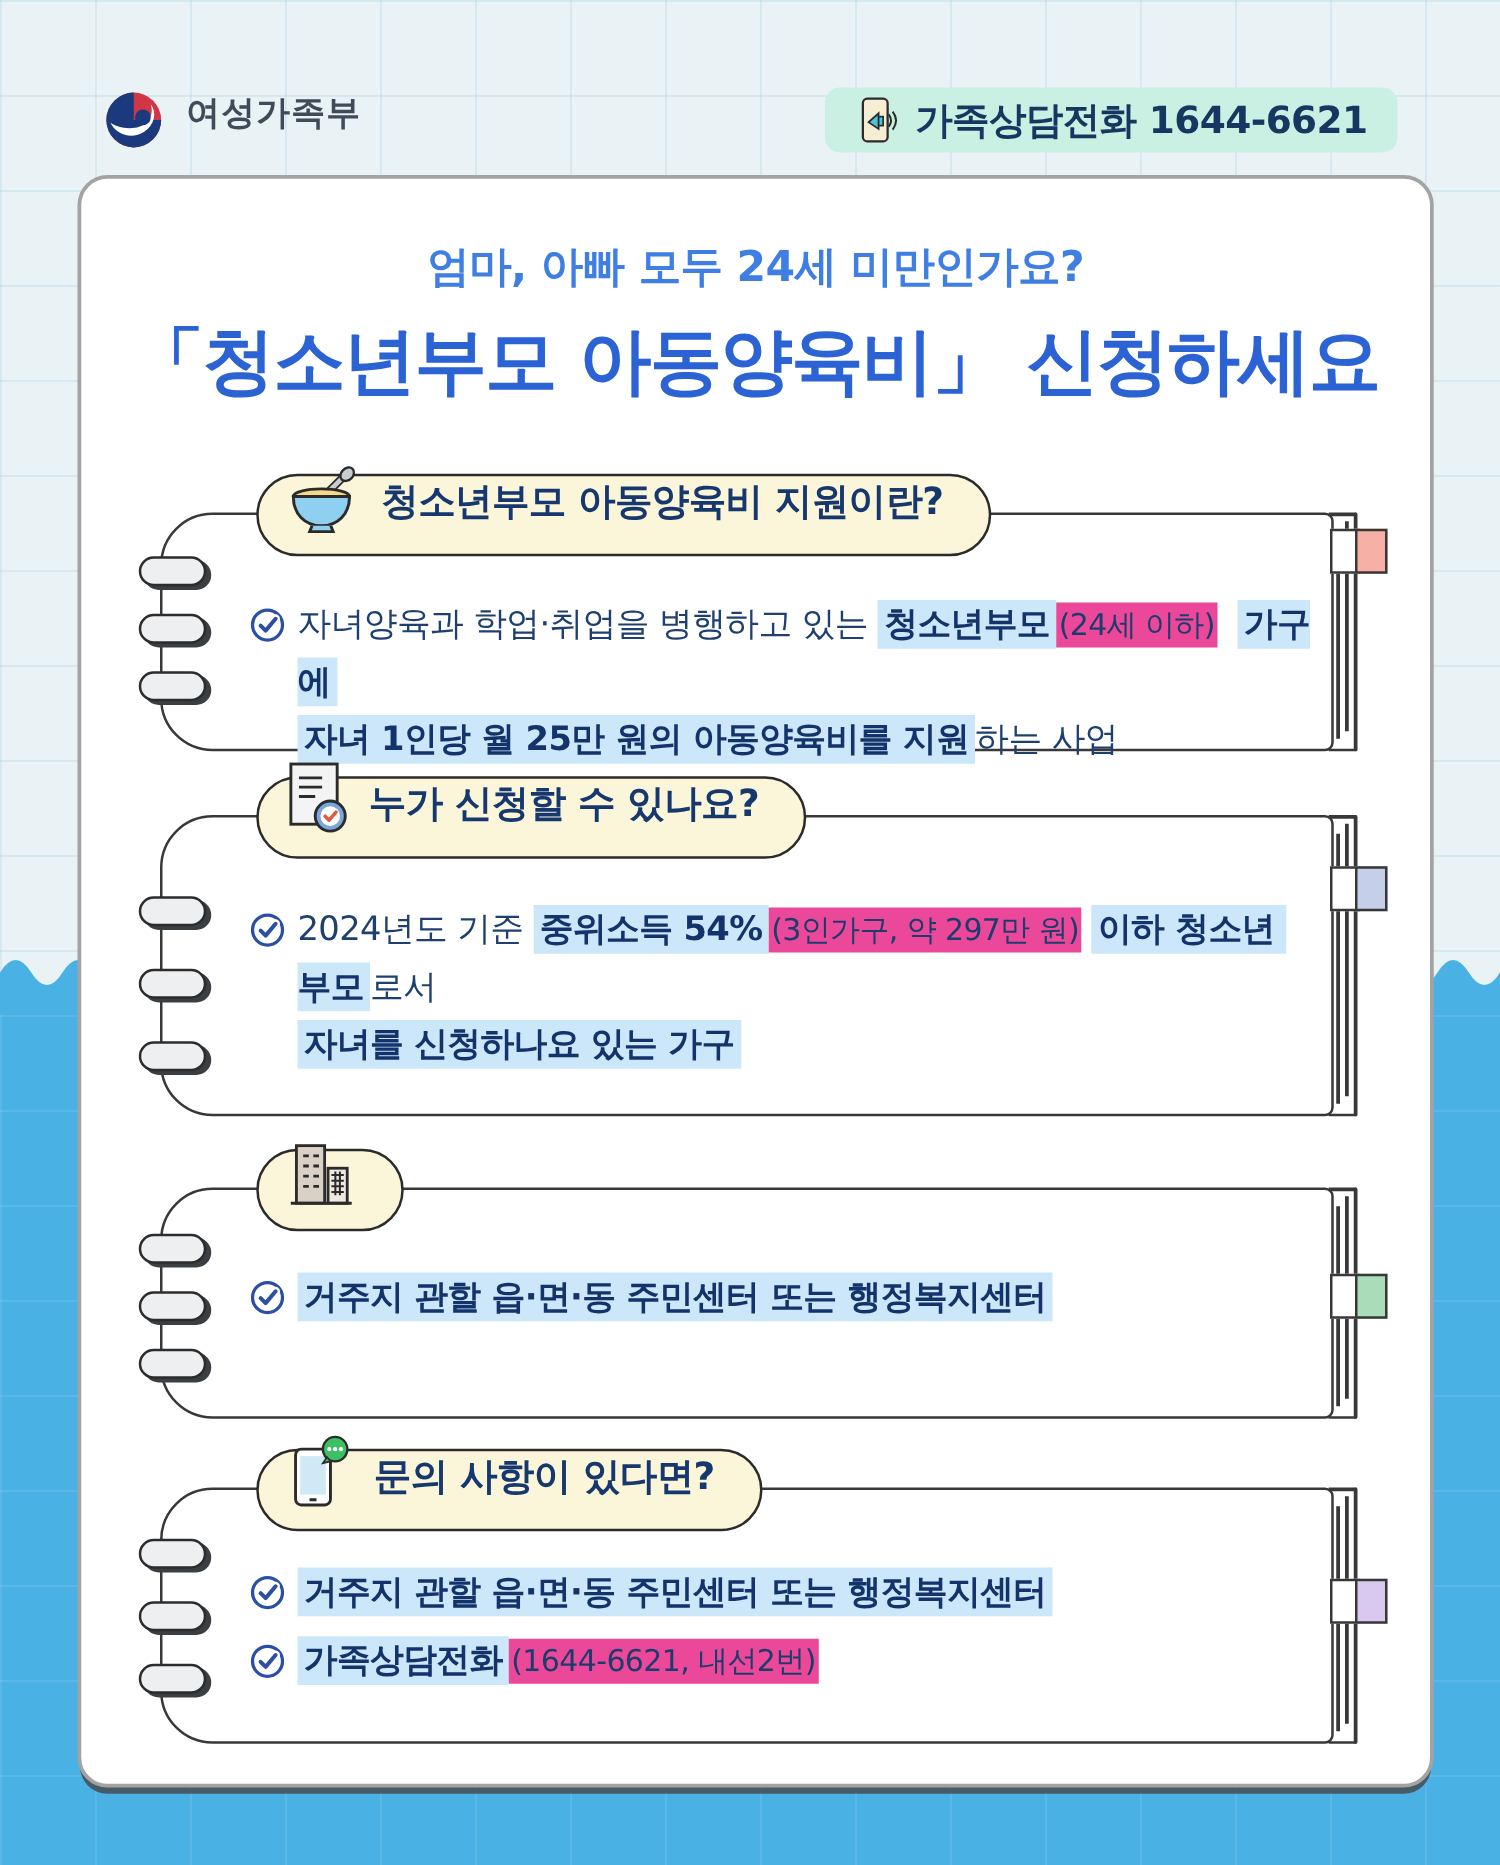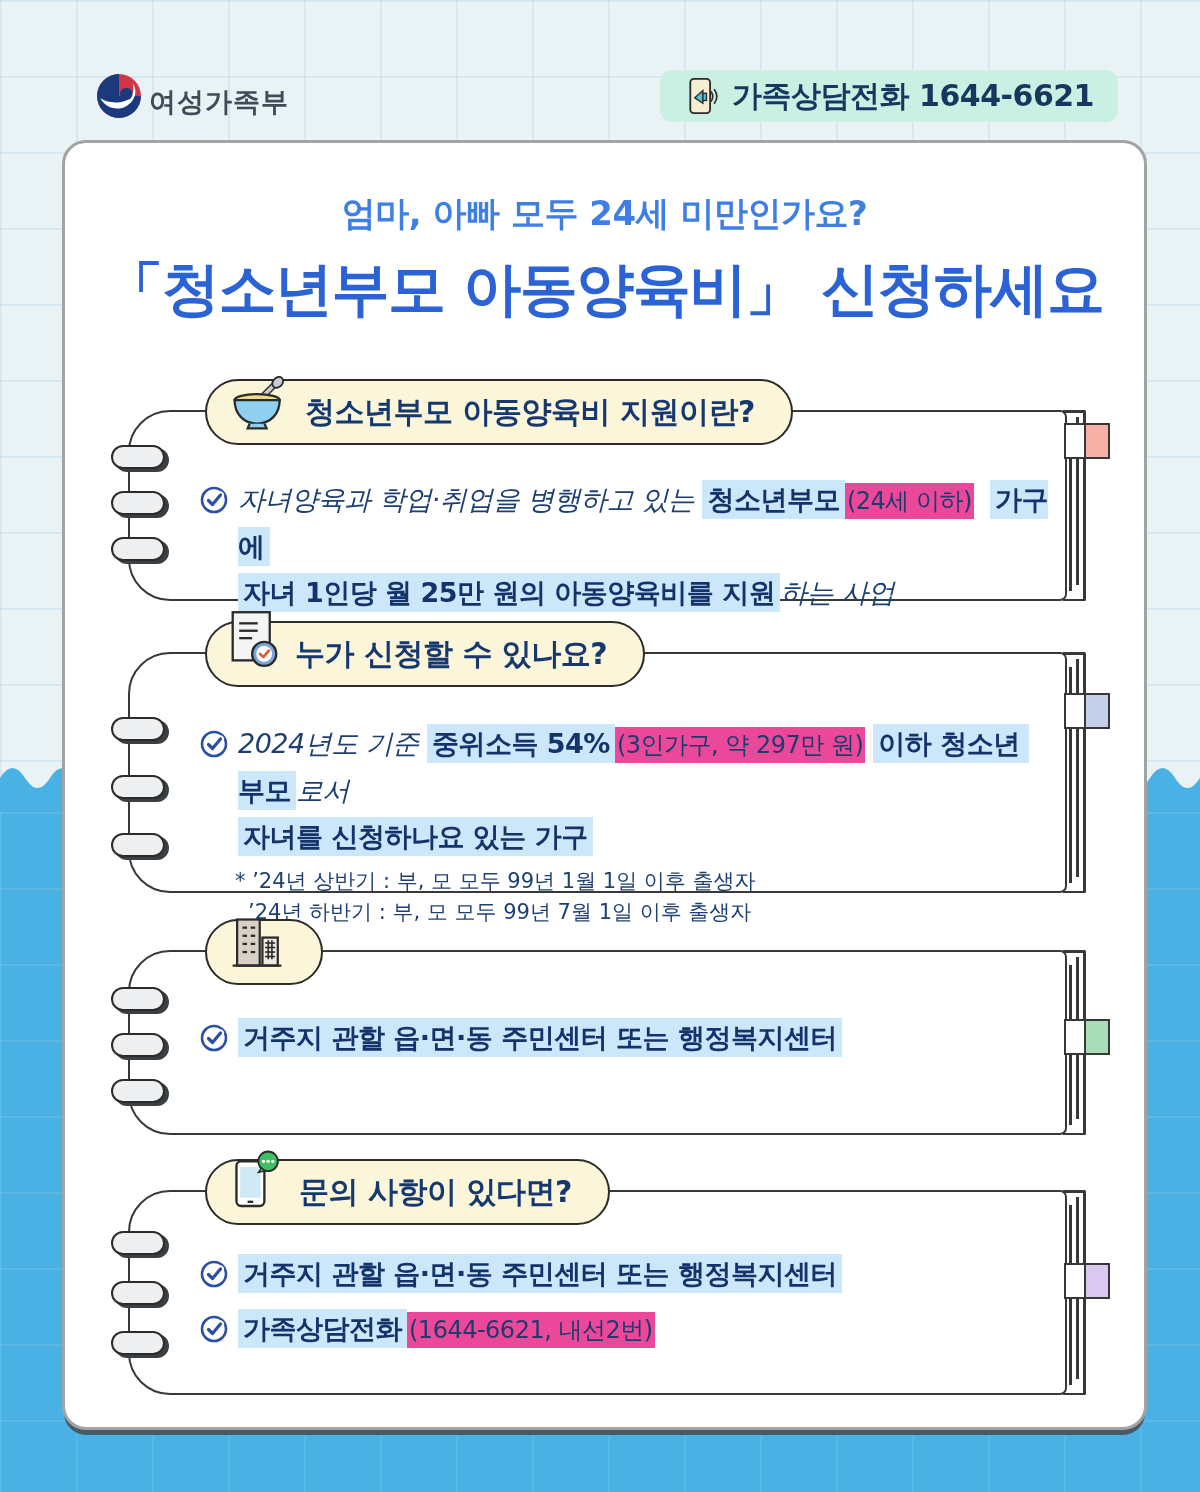--- a/index.html
+++ b/index.html
@@ -13,21 +13,21 @@
     background-size:76px 76px;
   }
   
   .water{position:absolute;left:0;top:752px;width:1200px;height:740px;z-index:0;}
   .water-grid{position:absolute;left:0;top:812px;width:1200px;bottom:0;z-index:0;
     background-image:
       linear-gradient(rgba(255,255,255,.09) 2px, transparent 2px),
       linear-gradient(90deg, rgba(255,255,255,.09) 2px, transparent 2px);
     background-size:76px 76px;}
   
-  .gov{position:absolute;left:95px;top:72px;display:flex;align-items:flex-end;gap:6px;z-index:2;}
+  .gov{position:absolute;left:83px;top:72px;display:flex;align-items:flex-start;gap:18px;z-index:2;}
   .gov-name{font-size:27px;font-weight:700;color:#3f4b58;letter-spacing:1px;}
   .badge{position:absolute;right:82px;top:70px;height:52px;background:#c9f0e3;border-radius:12px;
     display:flex;align-items:center;gap:12px;padding:0 24px;z-index:2;}
   .badge-label{font-size:30px;font-weight:800;color:#16375f;letter-spacing:-0.5px;}
   
   .card{position:absolute;left:62px;top:140px;width:1079px;height:1284px;background:#fff;
     border:3px solid #a3a3a3;border-radius:24px;z-index:1;
     box-shadow:0 7px 0 -2px rgba(70,75,82,.85);}
   .hero{position:absolute;left:0;top:48px;width:100%;text-align:center;}
   .hero-sub{font-size:34px;font-weight:800;color:#3f7fe3;letter-spacing:-0.5px;}
@@ -36,30 +36,30 @@
   .section{position:absolute;left:0;width:100%;}
   .page{position:absolute;left:63px;top:31px;bottom:0;width:935px;background:#fff;
     border:2.5px solid #383838;border-radius:42px 7px 7px 42px;z-index:1;}
   .eline{position:absolute;width:2.5px;background:#383838;z-index:1;}
   .ebar{position:absolute;height:2.5px;background:#383838;z-index:1;}
   .tabw{position:absolute;left:999px;width:20px;height:32px;background:#fff;border:2.5px solid #383838;z-index:2;}
   .tabc{position:absolute;left:1019px;width:22px;height:32px;border:2.5px solid #383838;z-index:2;}
   .ring{position:absolute;left:46px;width:50px;height:20px;background:#edeff0;border:2.5px solid #2c2c2c;
     border-radius:12px;box-shadow:4px 3px 0 #3a3f44;z-index:3;}
   .pill{position:absolute;left:140px;top:0;height:62px;border-radius:34px;background:#fbf6d9;
-    border:2.5px solid #2b2b2b;display:inline-flex;align-items:center;gap:16px;
+    border:2.5px solid #2b2b2b;display:inline-flex;gap:16px;
     padding:0 36px 0 22px;z-index:2;}
   .pill-title{font-size:30px;font-weight:800;color:#16386e;white-space:nowrap;letter-spacing:-0.5px;}
   .picon{position:relative;display:inline-flex;}
   .body{position:absolute;left:134px;width:854px;z-index:2;}
   .row{display:flex;align-items:flex-start;}
   .row + .row{margin-top:9px;}
   .row svg{flex:0 0 auto;margin:8px 9px 0 0;}
   .txt{font-size:27px;line-height:46px;color:#1e4070;font-weight:500;white-space:pre-wrap;letter-spacing:-0.5px;}
-  .plain{color:#1e4070;font-style:italic;}
+  .plain{color:#1e4070;}
   .hl-bold{background:#cbe7f9;color:#14336b;font-weight:800;padding:4px 5px;}
   .hl-small{background:#ec4899;color:#1c3c6e;font-weight:400;font-size:24px;padding:4px 2px;}
   .footnote{margin-top:6px;padding-left:36px;font-size:21px;line-height:31px;color:#1e4070;font-weight:500;}
   .fn2{padding-left:13px;}
 </style>
 </head>
 <body>
 
 <svg class="water" viewBox="0 0 1200 740" preserveAspectRatio="none">
   <path fill="#49b1e4" d="M0 26 Q12.5 6 25 26 T50 26 T75 26 T100 26 T125 26 T150 26 T175 26 T200 26 T225 26 T250 26 T275 26 T300 26 T325 26 T350 26 T375 26 T400 26 T425 26 T450 26 T475 26 T500 26 T525 26 T550 26 T575 26 T600 26 T625 26 T650 26 T675 26 T700 26 T725 26 T750 26 T775 26 T800 26 T825 26 T850 26 T875 26 T900 26 T925 26 T950 26 T975 26 T1000 26 T1025 26 T1050 26 T1075 26 T1100 26 T1125 26 T1150 26 T1175 26 T1200 26 L1200 740 L0 740 Z"></path>
@@ -160,24 +160,20 @@
       <span class="pill-title">누가 신청할 수 있나요?</span>
     </div>
     <div class="body" style="top:100px;">
       <div class="row">
         <svg width="30" height="30" viewBox="0 0 30 30">
           <circle cx="15" cy="15" r="12" fill="none" stroke="#2b4fa5" stroke-width="2.6"></circle>
           <path d="M9.5 15.5 L13.5 19.5 L21.5 10" fill="none" stroke="#fff" stroke-width="7" stroke-linecap="round"></path>
           <path d="M9.5 15.5 L13.5 19.5 L21.5 10" fill="none" stroke="#2b4fa5" stroke-width="3.2" stroke-linecap="round" stroke-linejoin="round"></path>
         </svg>
         <div class="txt"><span class="plain">2024년도 기준 </span><span class="hl-bold">중위소득 54%</span><span class="hl-small">(3인가구, 약 297만 원)</span><span class="plain"> </span><span class="hl-bold">이하 청소년 부모</span><span class="plain">로서</span><br><span class="hl-bold">자녀를 신청하나요 있는 가구</span></div>
-      </div>
-      <div class="footnote">
-        <div>* ’24년 상반기 : 부, 모 모두 99년 1월 1일 이후 출생자</div>
-        <div class="fn2">’24년 하반기 : 부, 모 모두 99년 7월 1일 이후 출생자</div>
       </div>
     </div>
   </div>
 
   <div class="section" style="top:776px;height:216px;">
     <div class="page"></div>
     <div class="ebar" style="left:998px;top:31px;width:22px;"></div>
     <div class="ebar" style="left:998px;bottom:0;width:22px;"></div>
     <div class="eline" style="left:1004px;top:46px;bottom:10px;"></div>
     <div class="eline" style="left:1011px;top:38px;bottom:16px;"></div>

